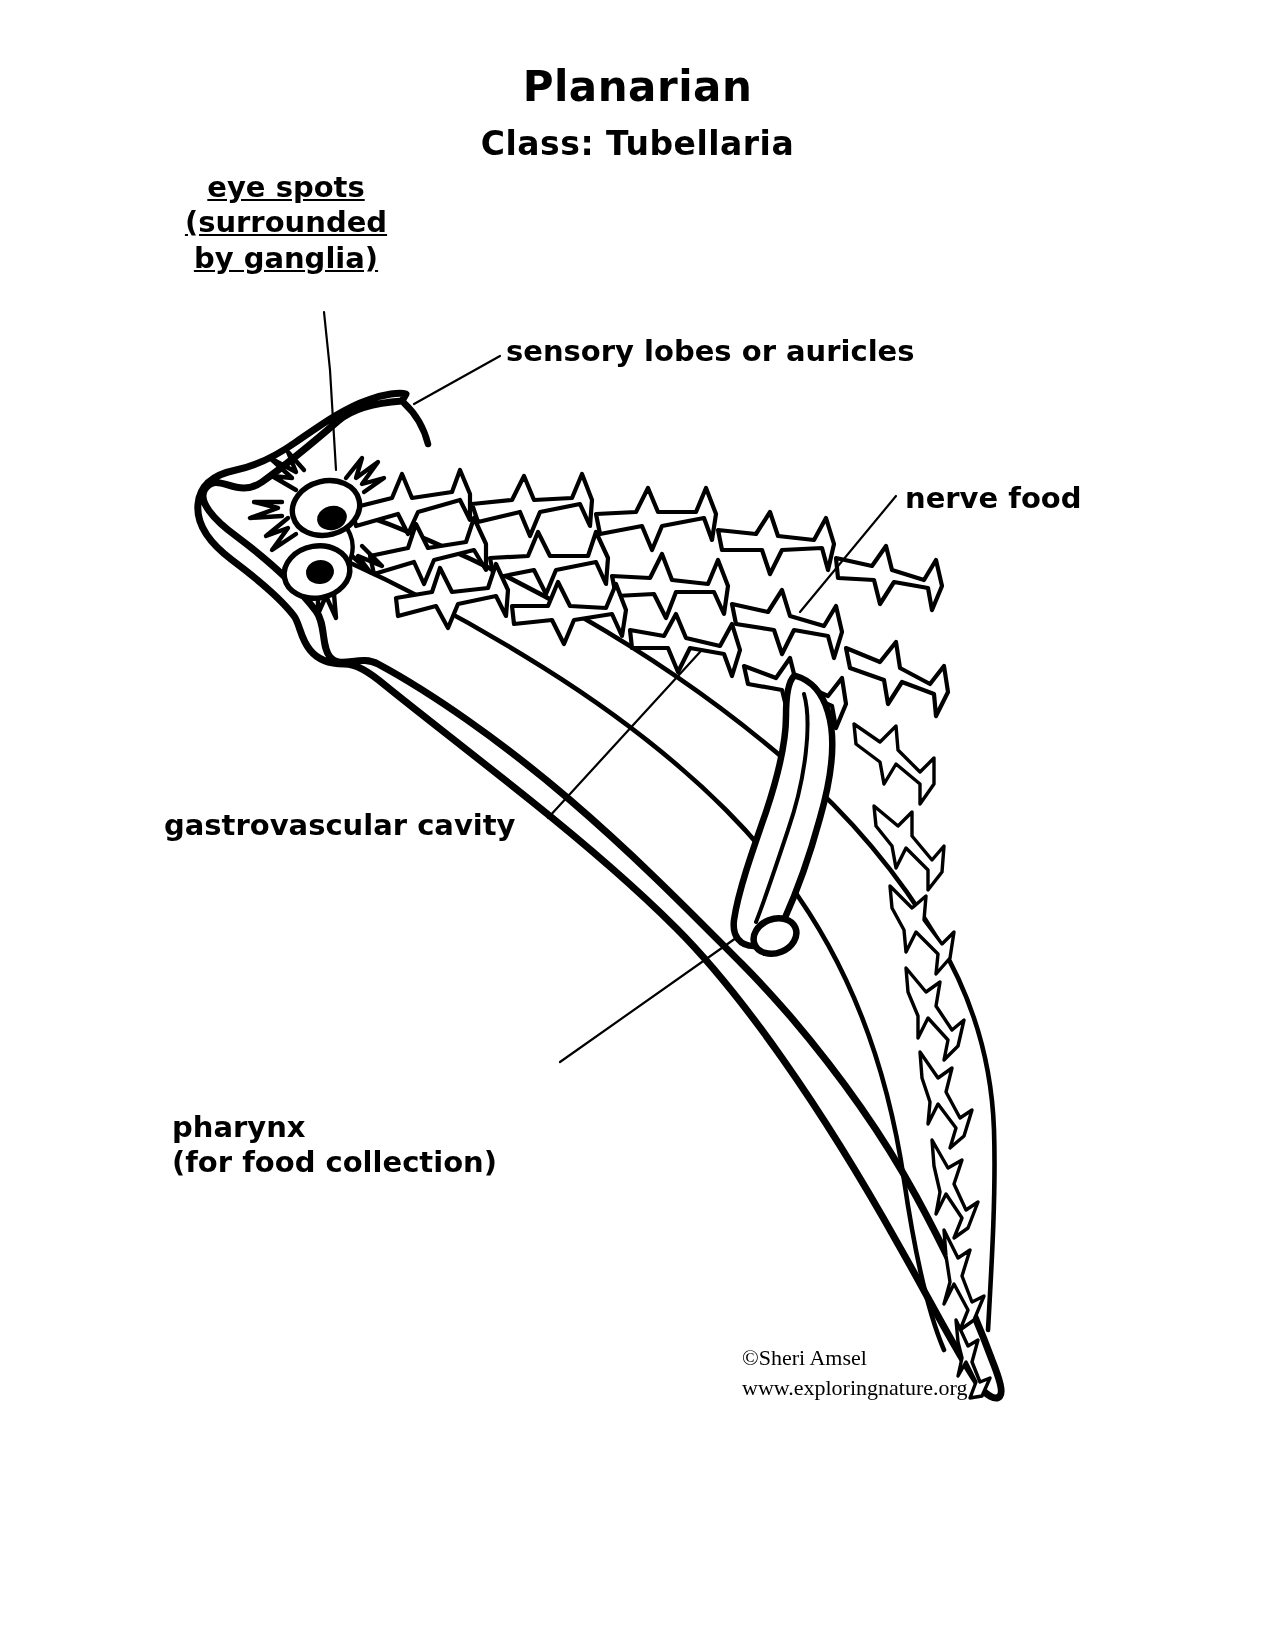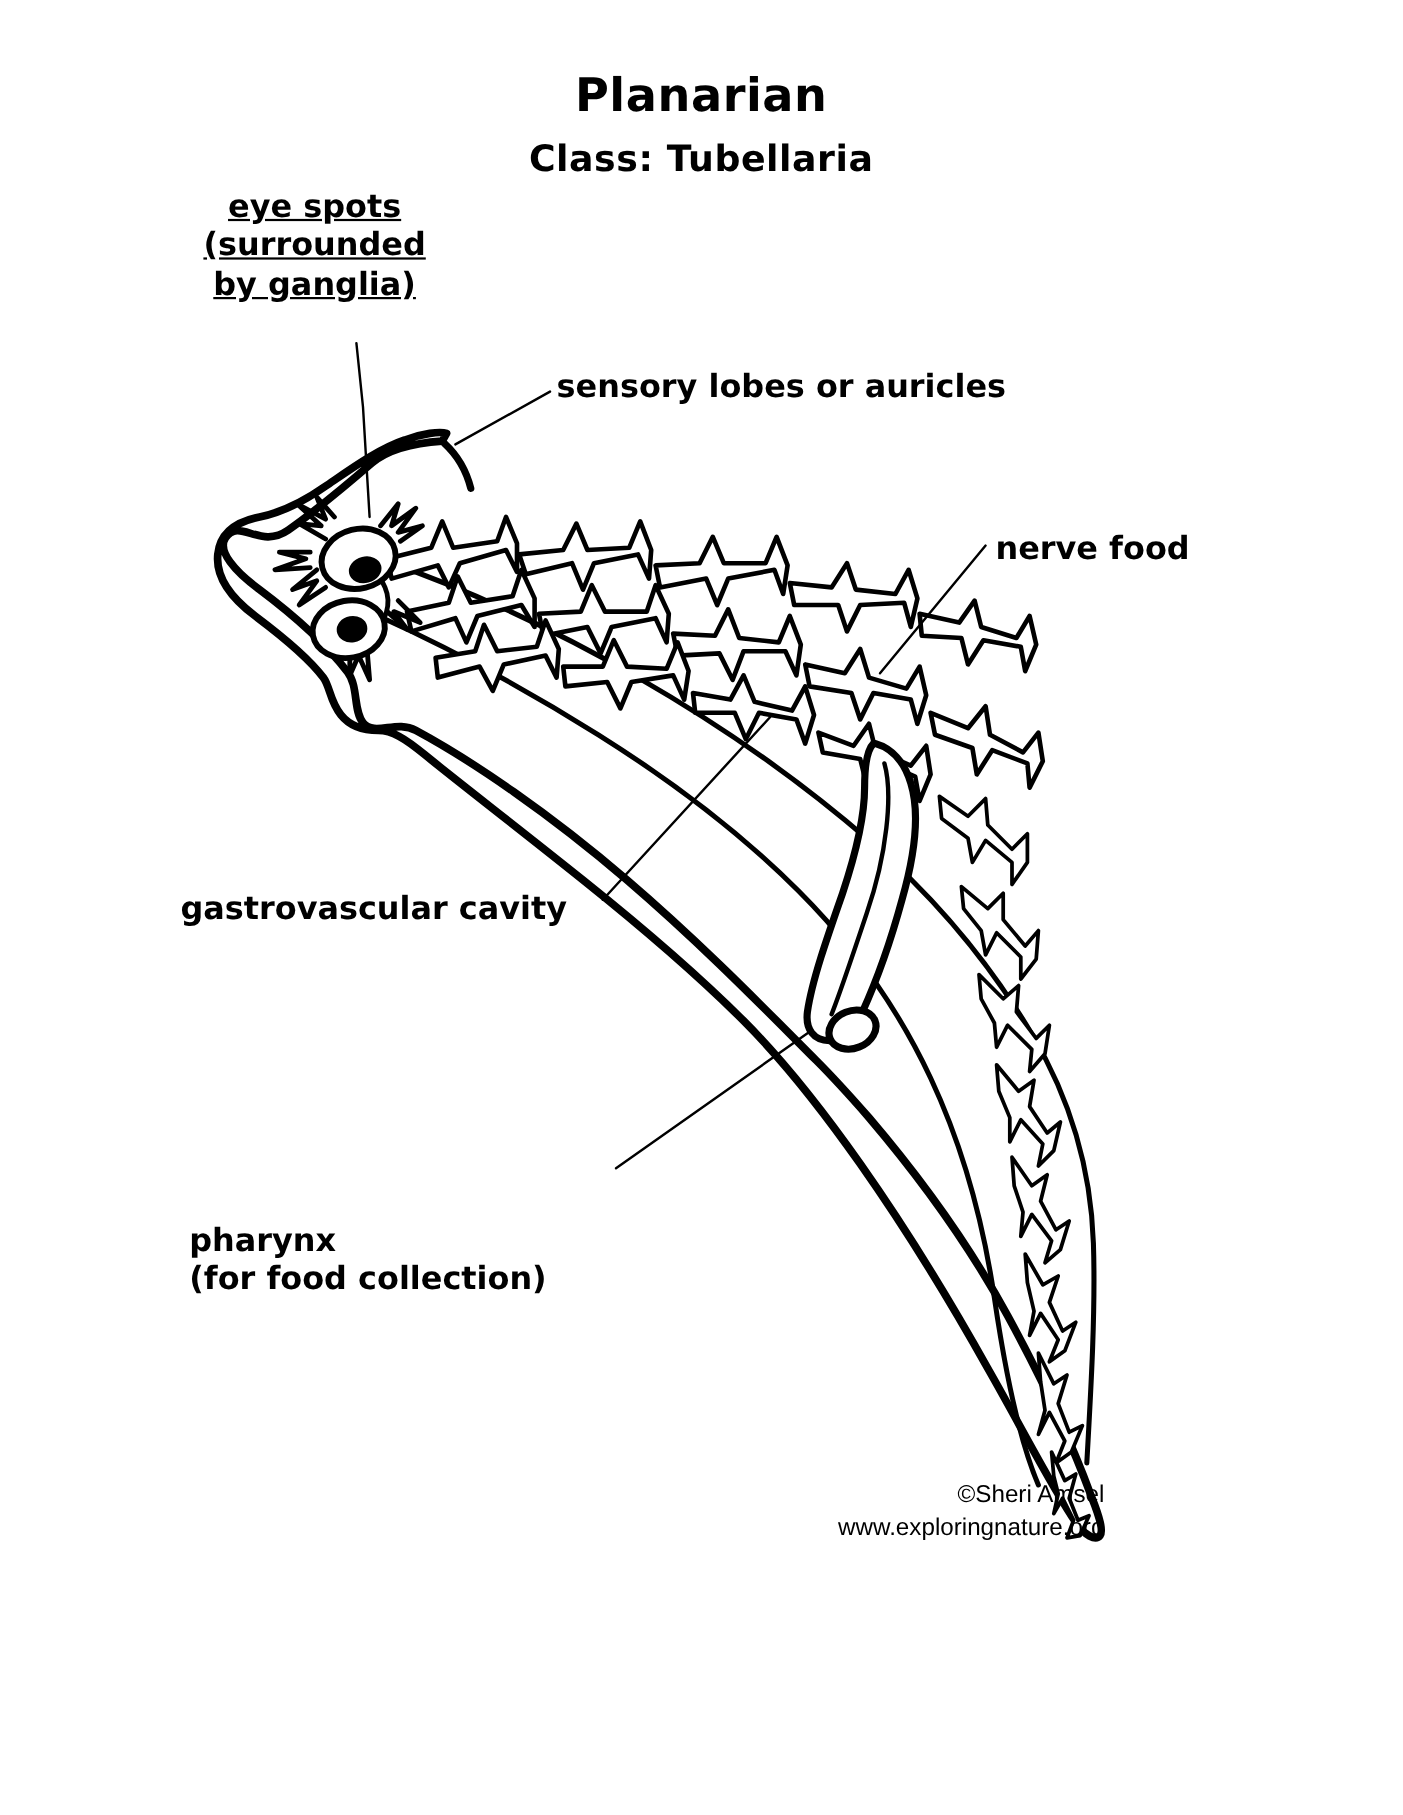--- a/index.html
+++ b/index.html
@@ -9,22 +9,22 @@
   .ttl{position:absolute;width:100%;text-align:center;font-weight:700;letter-spacing:.5px;}
   #title{top:62px;font-size:42px;}
   #subtitle{top:124px;font-size:33px;font-weight:700;}
   .lbl{position:absolute;font-size:29px;font-weight:600;line-height:1.22;white-space:pre;}
   .lbl.ctr{text-align:center;}
   #lbl-eye{left:176px;top:170px;width:220px;text-align:center;text-decoration:underline;}
   #lbl-sensory{left:506px;top:334px;}
   #lbl-nerve{left:905px;top:481px;}
   #lbl-gastro{left:164px;top:808px;}
   #lbl-pharynx{left:172px;top:1066px;width:376px;text-align:left;margin-top:44px;}
-  #credit{position:absolute;left:742px;top:1343px;width:262px;text-align:right;
-          font-family:Liberation Sans, sans-serif;font-size:22px;line-height:1.35;}
+  #credit{position:absolute;left:742px;top:1343px;width:262px;text-align:left;
+          font-family:Liberation Serif, serif;font-size:22px;line-height:1.35;}
   #art{position:absolute;left:0;top:0;}
   .ln{fill:none;stroke:#000;stroke-width:2.2;stroke-linecap:round;}
   .body-out{fill:#fff;stroke:#000;stroke-width:7;stroke-linejoin:round;stroke-linecap:round;}
   .gut{fill:#fff;stroke:#000;stroke-width:4.2;stroke-linejoin:round;stroke-linecap:round;}
   .gut-t{fill:#fff;stroke:#000;stroke-width:3.4;stroke-linejoin:round;stroke-linecap:round;}
   .nerve{fill:none;stroke:#000;stroke-width:4.6;stroke-linecap:round;stroke-linejoin:round;}
   .gang{fill:none;stroke:#000;stroke-width:4.4;stroke-linecap:round;stroke-linejoin:round;}
   .eye-o{fill:#fff;stroke:#000;stroke-width:5.4;}
   .pup{fill:#000;}
   .phar{fill:#fff;stroke:#000;stroke-width:6.5;stroke-linejoin:round;stroke-linecap:round;}

